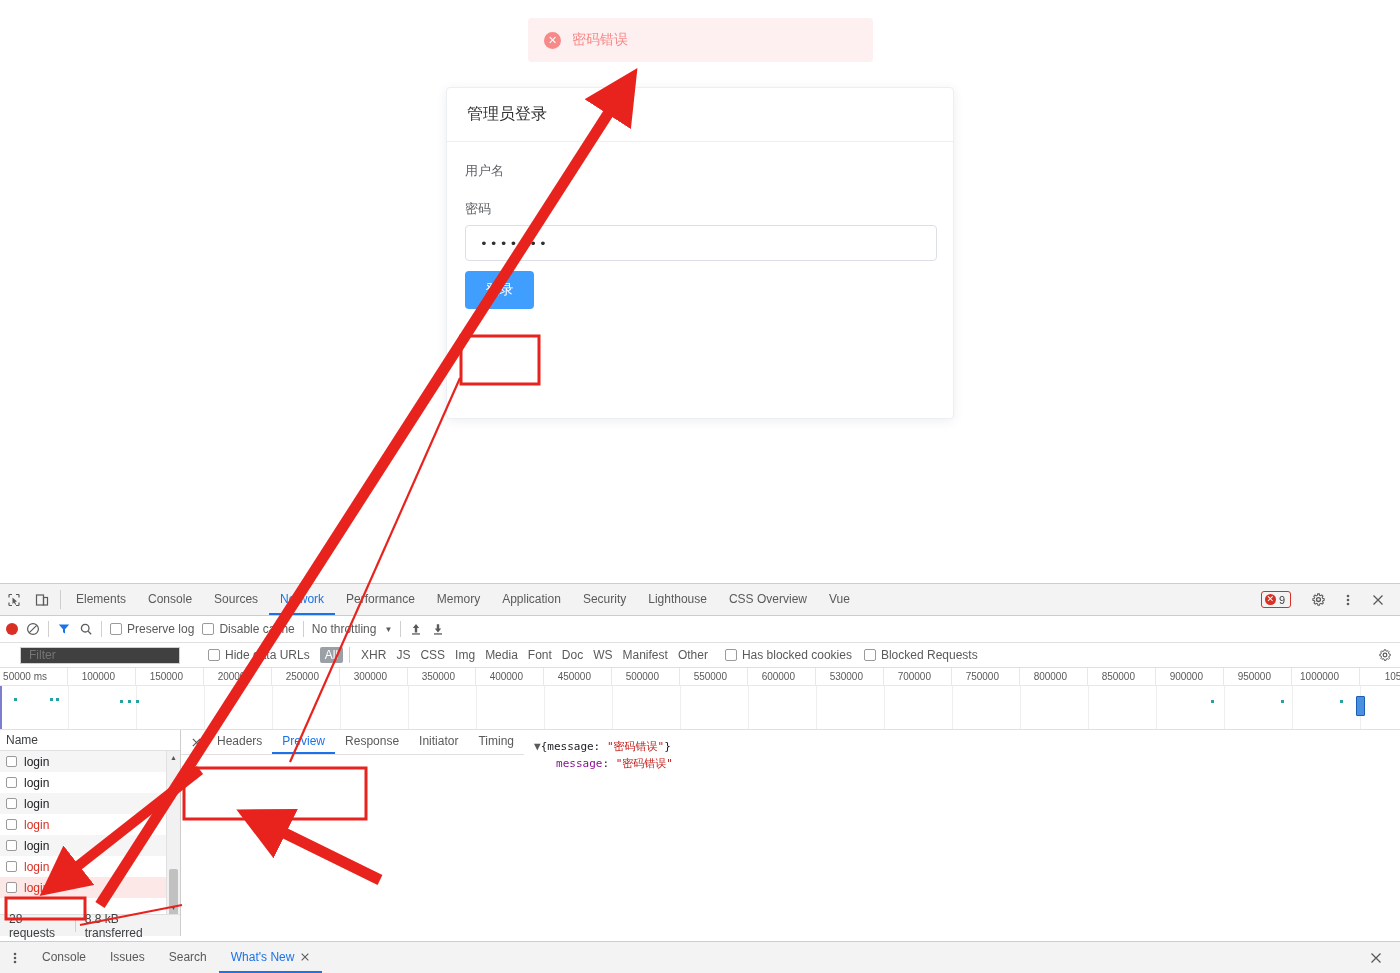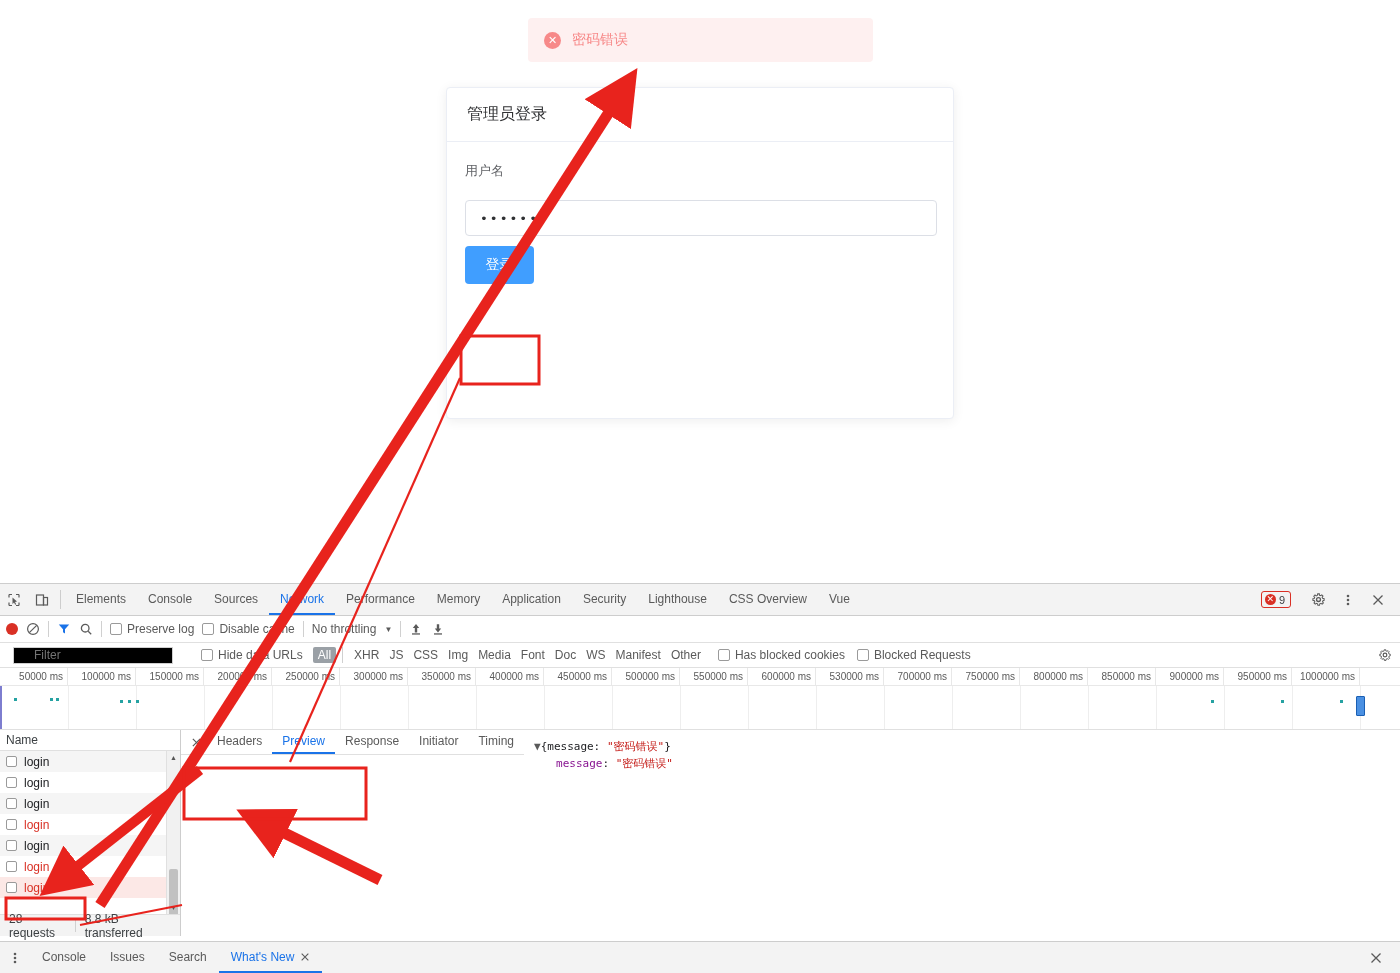--- a/index.html
+++ b/index.html
@@ -140,37 +140,37 @@
   }
   .throttle { display: flex; align-items: center; gap: 8px; }
   .vline { width: 1px; height: 16px; background: #d0d0d0; }
 
   .dt-filterbar {
     height: 25px; display: flex; align-items: center;
     border-bottom: 1px solid #e0e0e0; background: #fff;
   }
   .filter-input {
     width: 160px; height: 17px; border: 1px solid #d0d0d0;
-    background: #000000; font-size: 12px; color: #8a8a8a;
-    padding: 0 20px; margin-left: 13px; outline: none;
+    background: #404040; font-size: 12px; color: #8a8a8a;
+    padding: 0 8px; margin-left: 20px; outline: none;
     font-family: "Liberation Sans", sans-serif;
   }
   .ftype { padding: 0 5px; white-space: nowrap; color: #5a5a5a; }
   .ftype.active {
     background: #9aa0a6; color: #fff; border-radius: 2px; padding: 1px 5px;
   }
 
   .dt-overview { height: 62px; position: relative; border-bottom: 1px solid #e0e0e0; }
   .dt-ruler {
     height: 18px; display: flex; border-bottom: 1px solid #e8e8e8;
     background: #fff; overflow: hidden;
   }
   .tick {
     flex: 0 0 auto; width: 68px; text-align: right;
-    font-size: 10px; color: #5a5a5a; padding-right: 4px;
+    font-size: 10px; color: #5a5a5a; padding-right: 20px;
     border-right: 1px solid #e8e8e8; line-height: 18px;
     font-family: "Liberation Sans", sans-serif;
   }
   .ov-canvas { position: relative; height: 43px; background: #fff; overflow: hidden; }
   .ov-gridline { position: absolute; top: 0; bottom: 0; width: 1px; background: #eeeeee; }
   .ov-mark { position: absolute; width: 3px; height: 3px; background: #25a2a2; }
   .ov-sel {
     position: absolute; width: 9px; height: 20px;
     background: #4a90e2; border: 1px solid #1a5fb4; border-radius: 1px;
   }
@@ -272,20 +272,21 @@
       <div class="card-header">
         <div class="card-title">管理员登录</div>
       </div>
       <div class="card-body">
 
         <div class="form-group">
           <label class="form-label">用户名</label>
         </div>
 
         <div class="form-group pw">
+          <label class="form-label">密码</label>
           <div class="pw-dots">•••••••</div>
         </div>
 
         <button class="login-btn">登录</button>
       </div>
     </div>
   </div>
 
   <div class="devtools">
 

